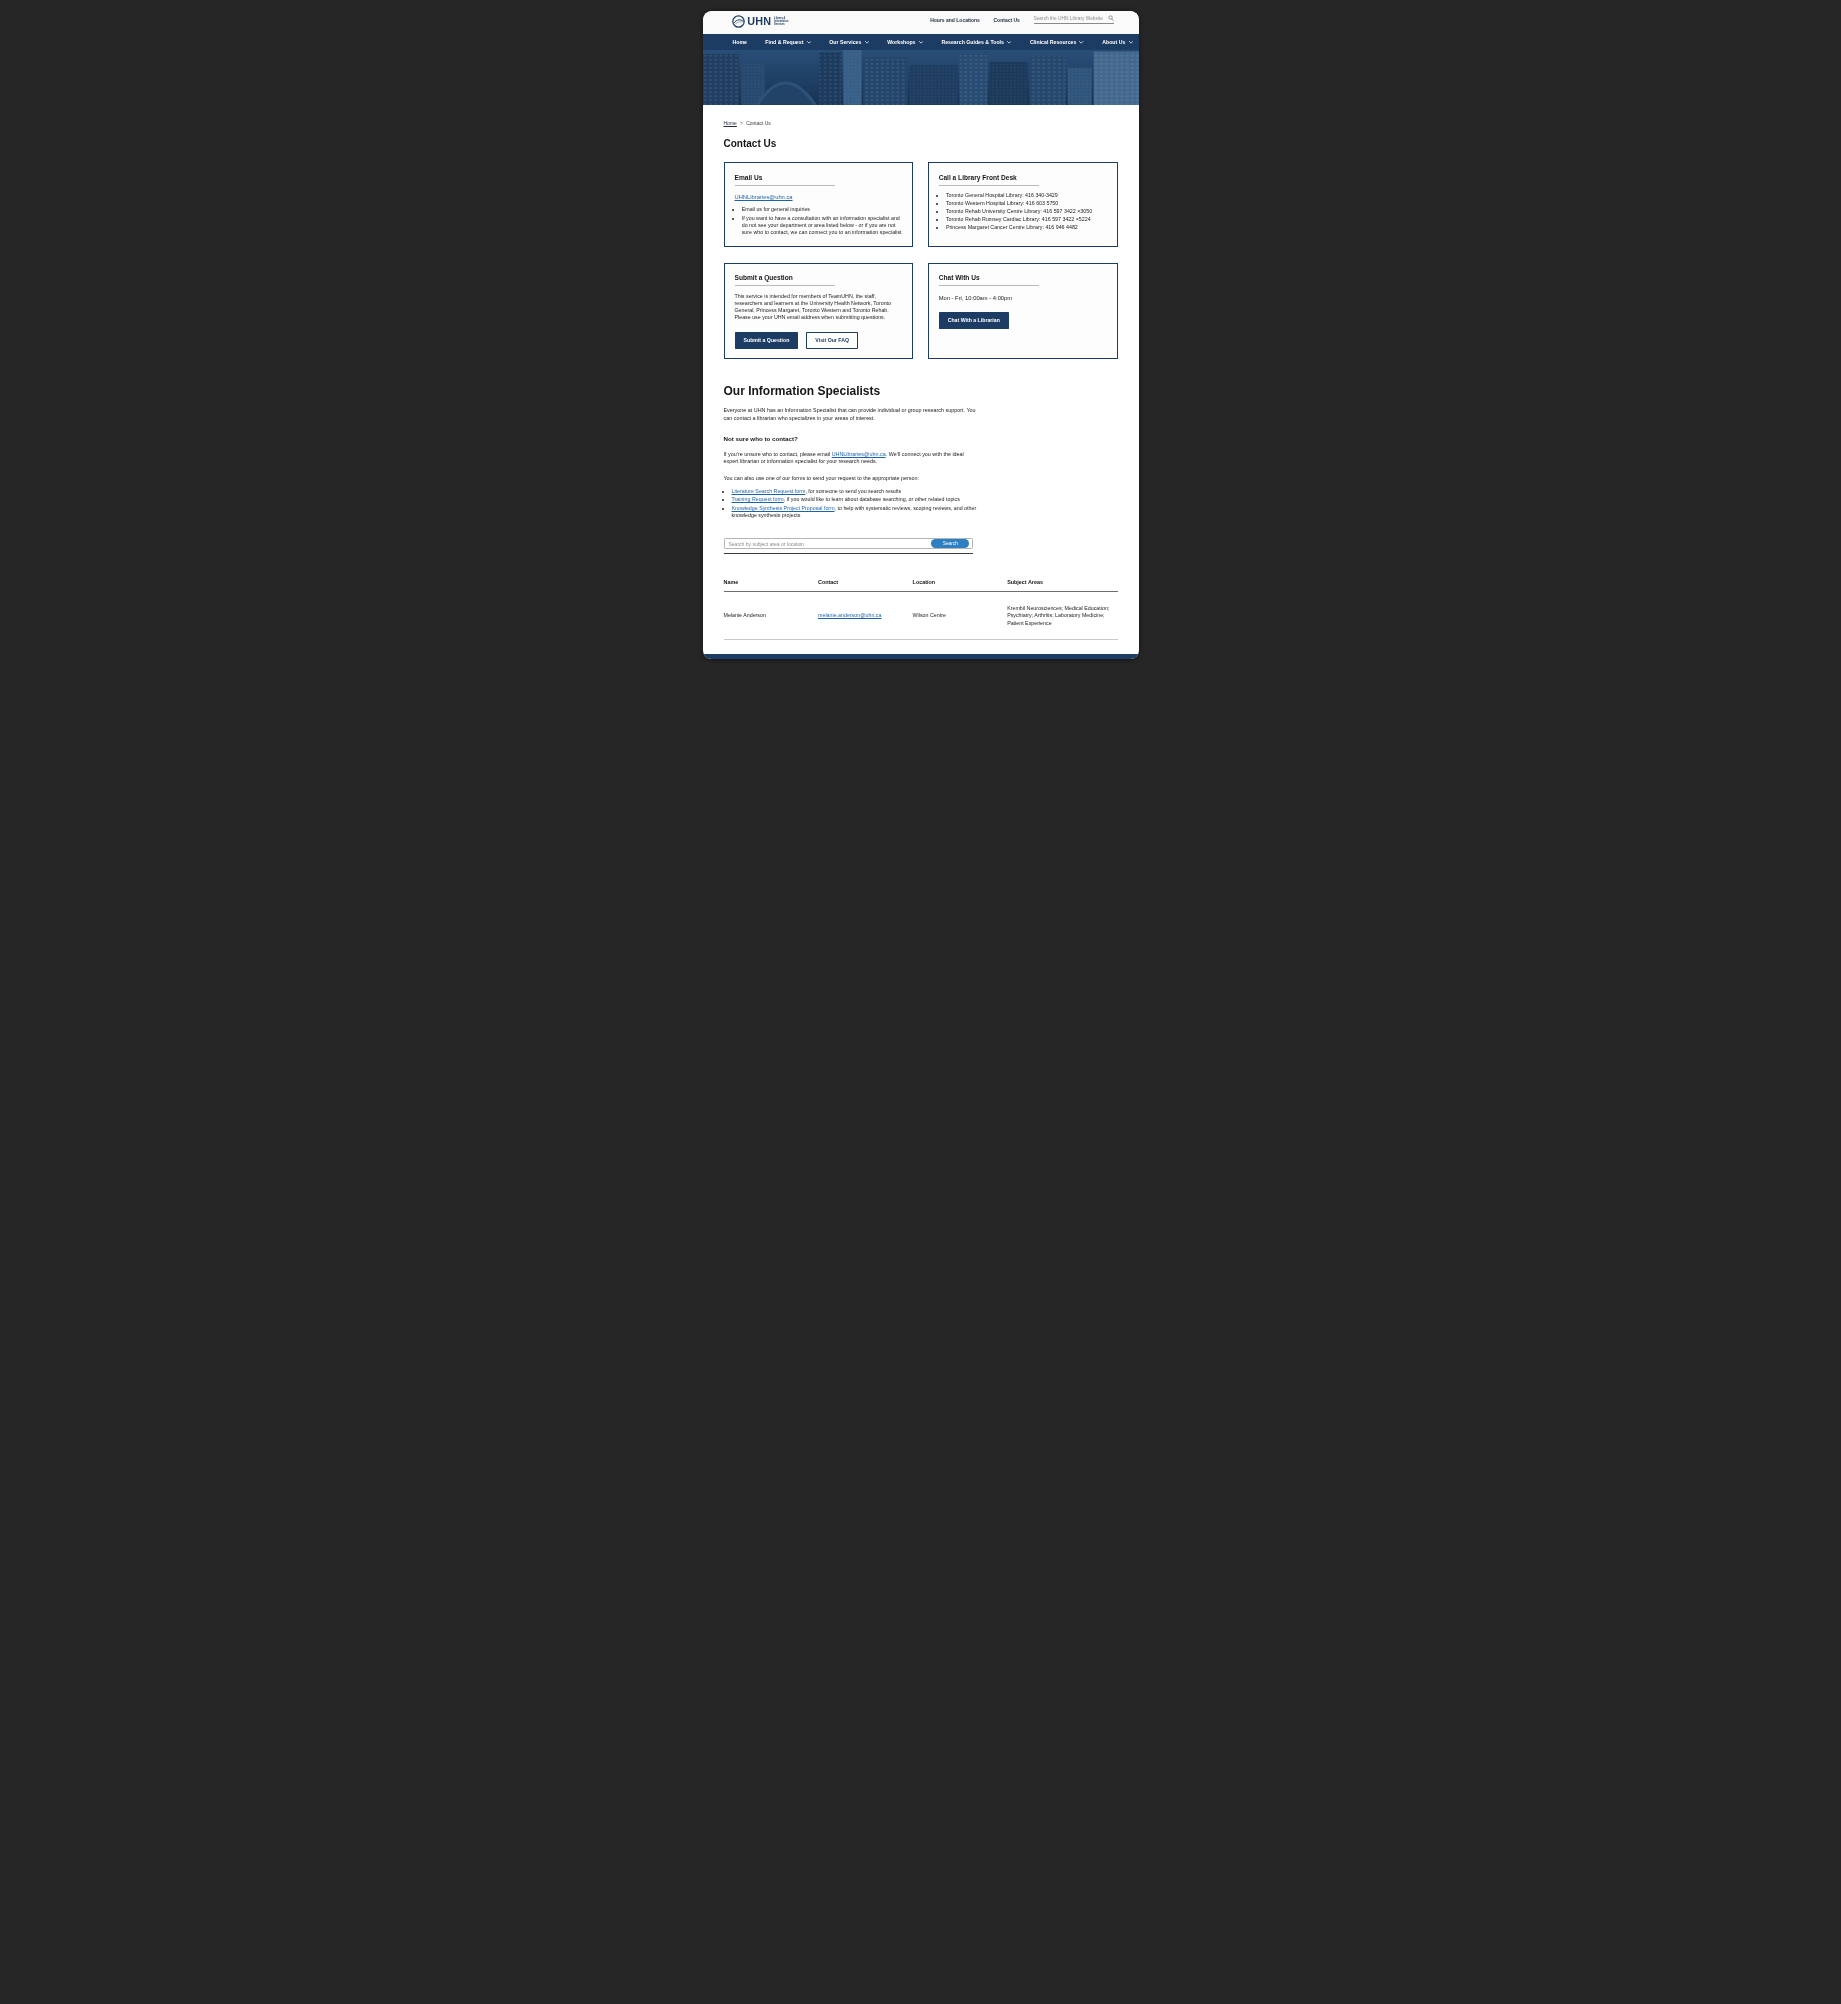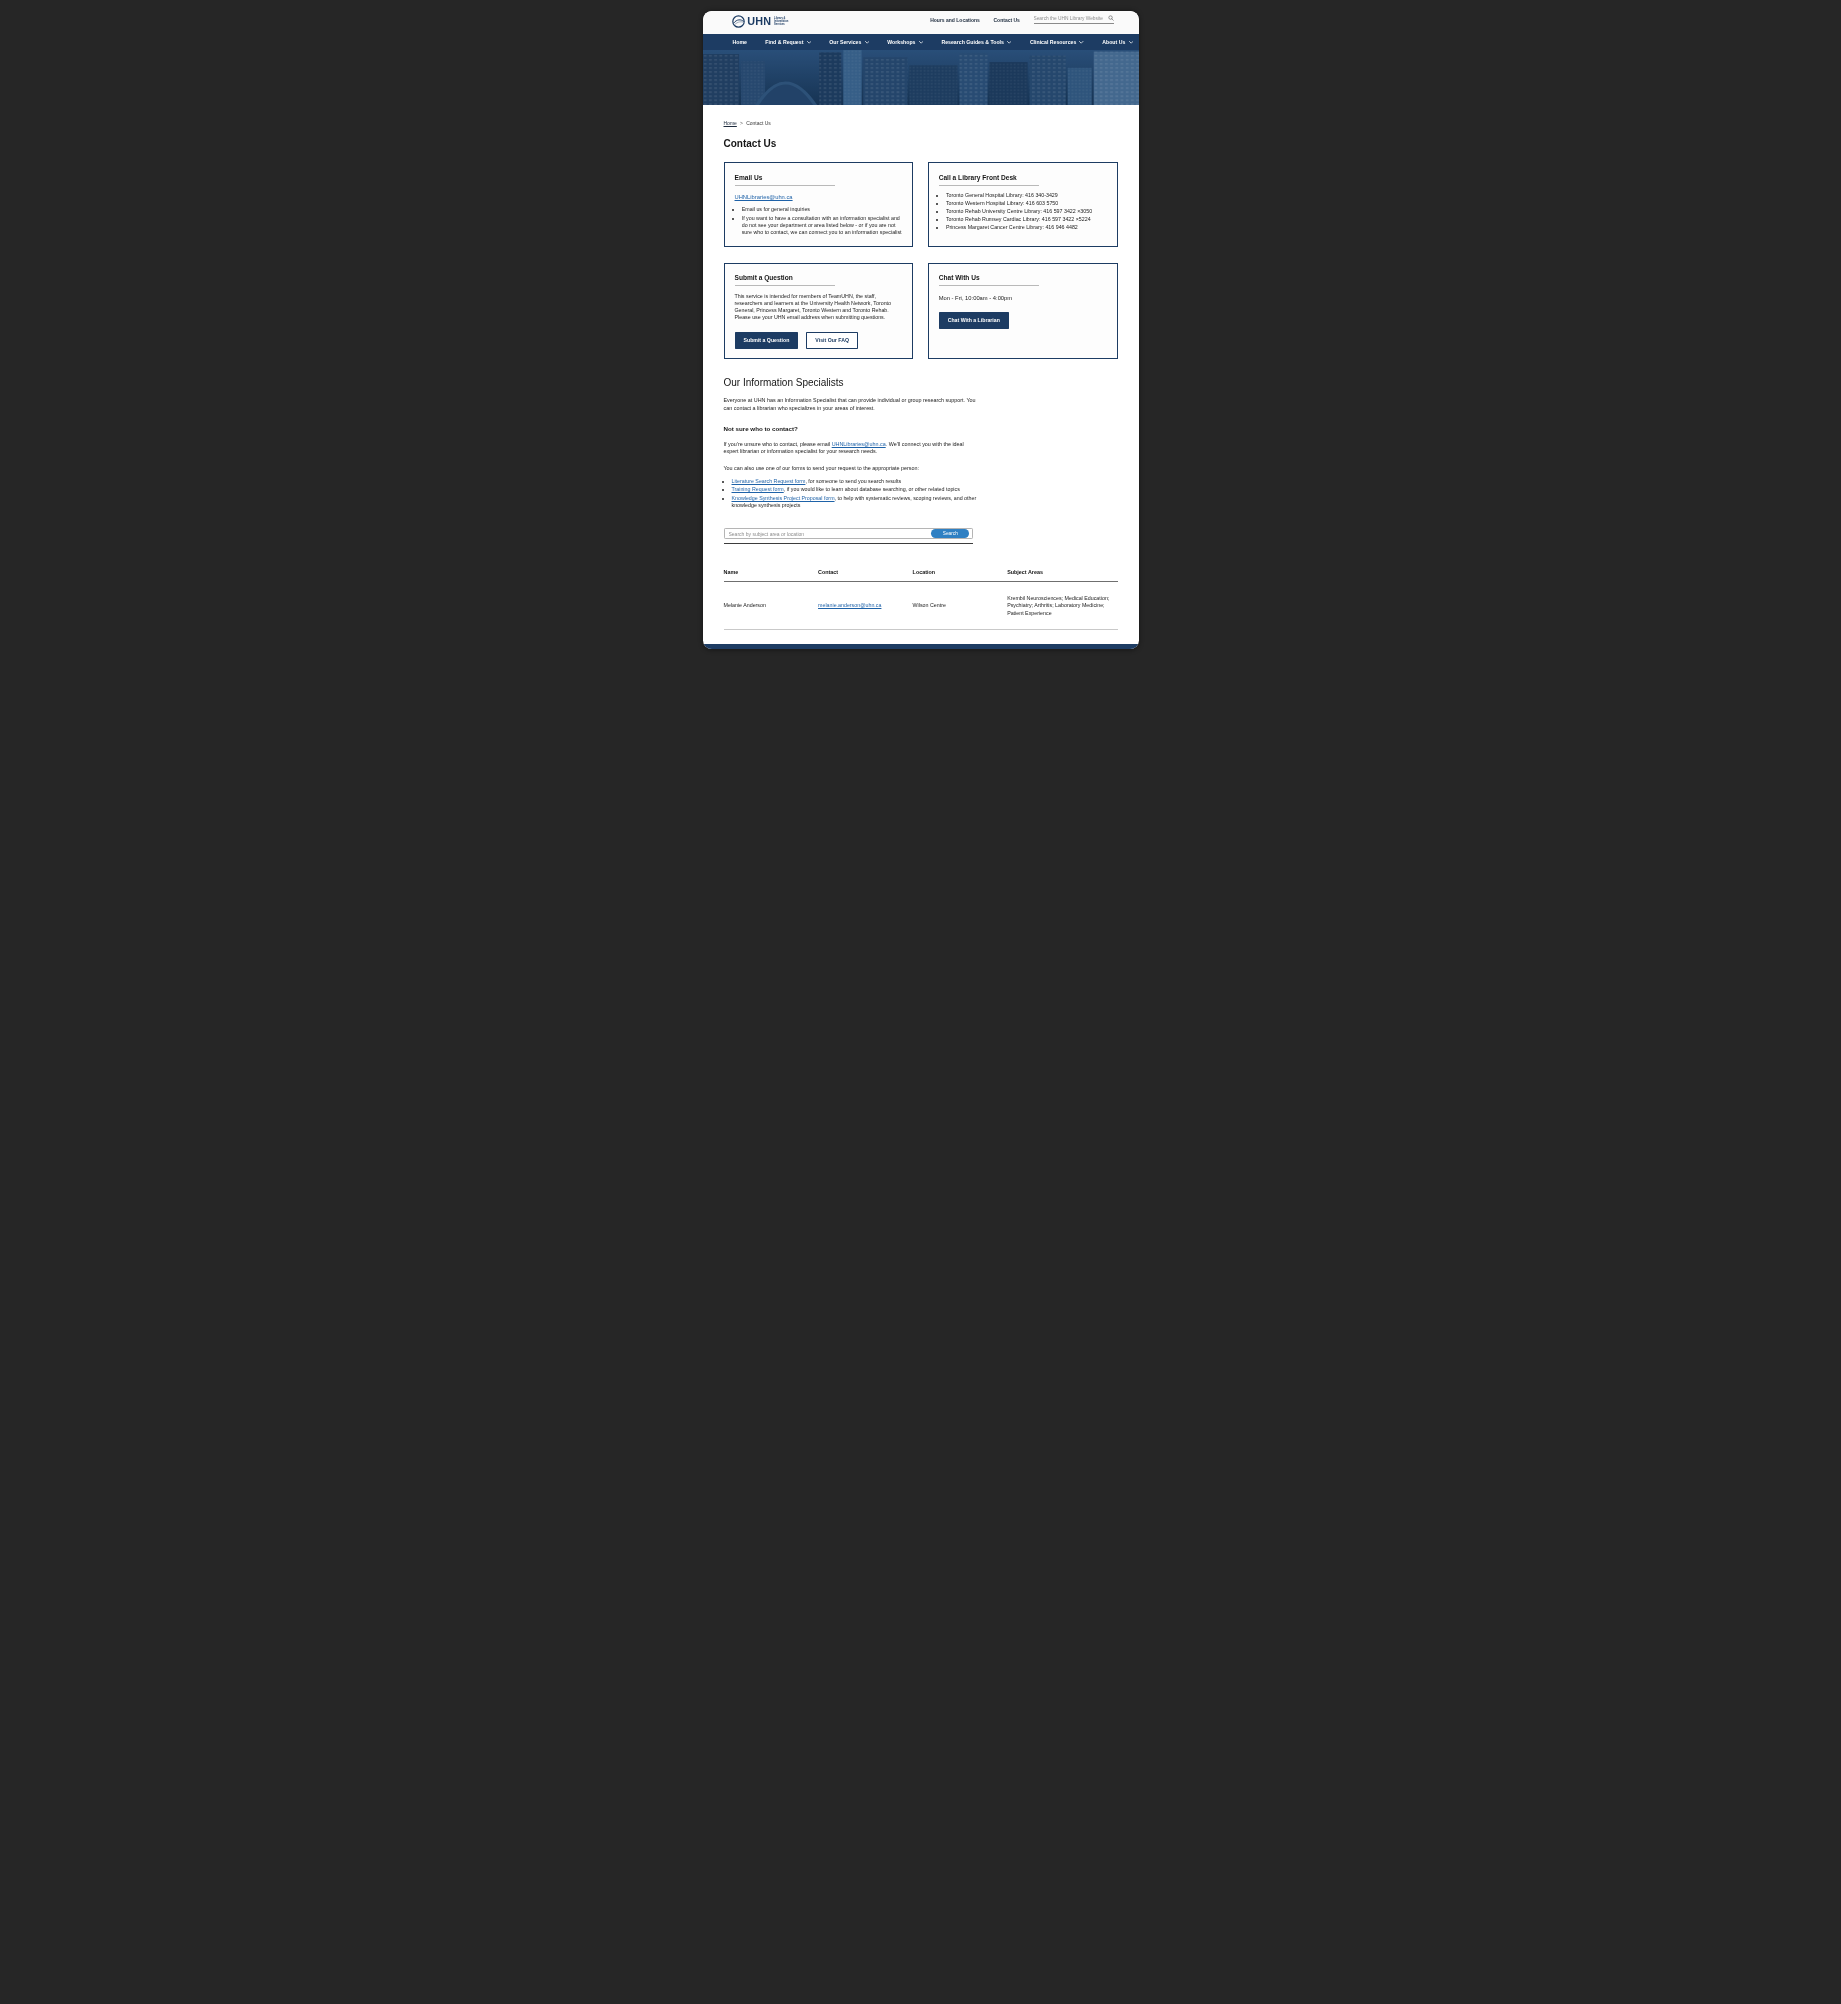--- a/index.html
+++ b/index.html
@@ -51,21 +51,21 @@
   .card ul { margin-top:6px; padding-left:7.2px; }
   .card li { font-size:5.3px; line-height:1.33; color:#222; margin-bottom:1.2px; }
   .card-body { margin-top:7.2px; font-size:5.3px; line-height:1.35; color:#222; }
   .btn-row { margin-top:10.4px; display:flex; gap:8px; }
   .btn { font-family:inherit; font-size:5.2px; font-weight:700; padding:4.4px 8px; cursor:pointer; border-radius:0.8px; }
   .btn-primary { background:#1d3c63; color:#fff; border:0.6px solid #1d3c63; }
   .btn-outline { background:#fff; color:#1d3c63; border:0.6px solid #1d3c63; }
   .chat-hours { margin-top:9.6px; font-size:5.8px; color:#222; }
 
   
-  .specialists h2 { margin-top:18px; font-size:10px; font-weight:400; color:#161616; }
+  .specialists h2 { margin-top:25px; font-size:12px; font-weight:700; color:#161616; }
   .specialists p { margin-top:8.8px; font-size:5.4px; line-height:1.45; color:#222; max-width:252px; }
   .specialists h3 { margin-top:12px; font-size:6.2px; font-weight:700; color:#161616; }
   .specialists a.inline-link { color:#1e62a8; text-decoration:underline; cursor:pointer; }
   .form-list { margin-top:4.8px; padding-left:8px; max-width:257px; }
   .form-list li { font-size:5.3px; line-height:1.38; color:#222; margin-bottom:1.2px; }
 
   .search-form { margin-top:19px; width:249px; padding-bottom:3.6px; border-bottom:0.6px solid #3d3d3d; }
   .search-bar { position:relative; height:10.8px; }
   .search-bar input { width:100%; height:10.8px; border:0.4px solid #b5b5b5; border-radius:1.2px; padding:0 43px 0 4px; font-size:5px; color:#444; font-family:inherit; outline:none; }
   .search-bar input::placeholder { color:#8d8d8d; }

